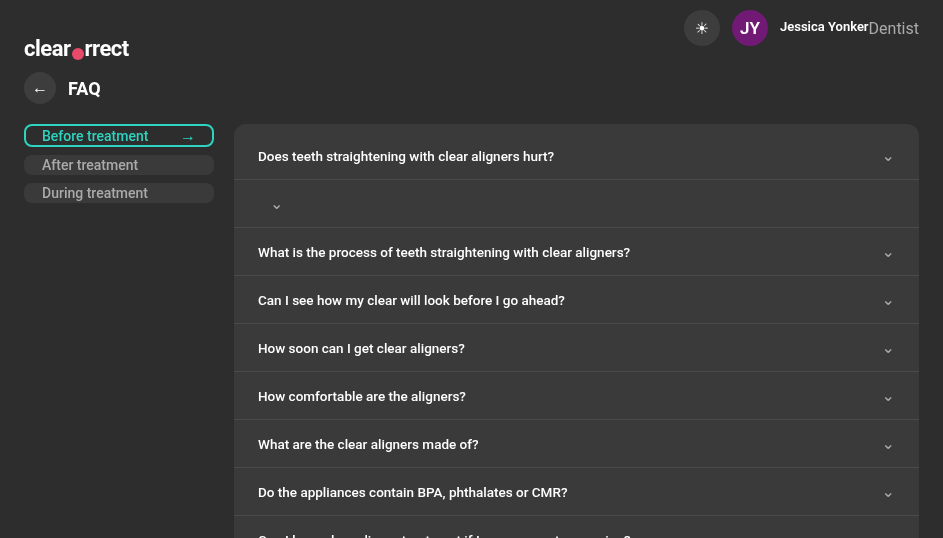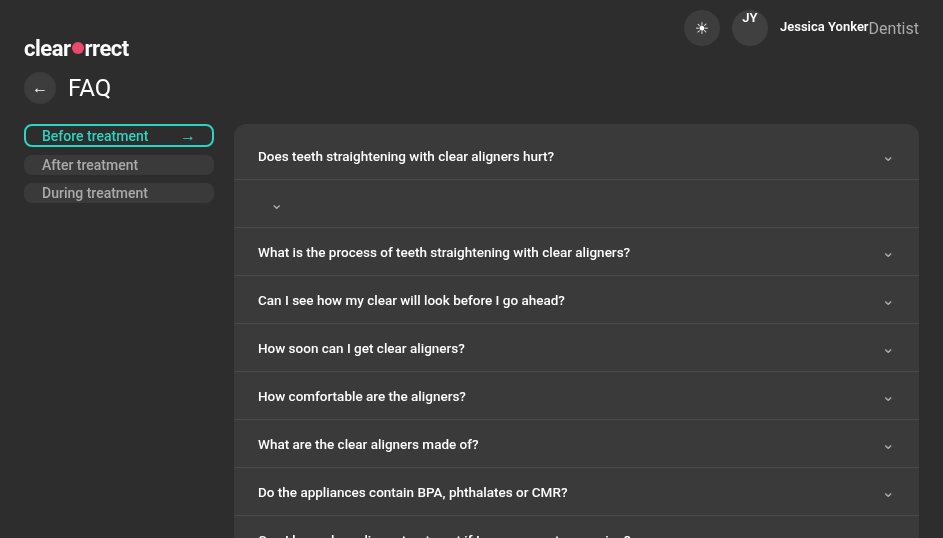--- a/index.html
+++ b/index.html
@@ -17,21 +17,21 @@
       display: flex;
       align-items: center;
       justify-content: space-between;
       padding: 10px 24px;
       background-color: #2d2d2d;
       height: 56px;
     }
 
     .logo {
       display: flex;
-      align-items: center;
+      align-items: flex-end;
       gap: 0;
       margin-top: 41px;
     }
 
     .logo-text {
       font-size: 22px;
       font-weight: 700;
       color: #ffffff;
       letter-spacing: -0.5px;
     }
@@ -65,25 +65,25 @@
       align-items: center;
       justify-content: center;
       color: #ffffff;
       font-size: 16px;
     }
 
     .avatar {
       width: 36px;
       height: 36px;
       border-radius: 50%;
-      background-color: #404040;
-      display: flex;
-      align-items: flex-start;
+      background-color: #701a75;
+      display: flex;
+      align-items: center;
       justify-content: center;
-      font-size: 13px;
+      font-size: 17px;
       font-weight: 600;
       color: #ffffff;
       cursor: pointer;
     }
 
     .user-info {
       display: flex;
       flex-direction: row;
       align-items: flex-start;
     }
@@ -119,22 +119,22 @@
       border: none;
       cursor: pointer;
       display: flex;
       align-items: center;
       justify-content: center;
       color: #ffffff;
       font-size: 16px;
     }
 
     .page-title {
-      font-size: 24px;
-      font-weight: 400;
+      font-size: 18px;
+      font-weight: 700;
       color: #ffffff;
     }
 
     
     .content-layout {
       display: flex;
       gap: 20px;
     }
 
     

